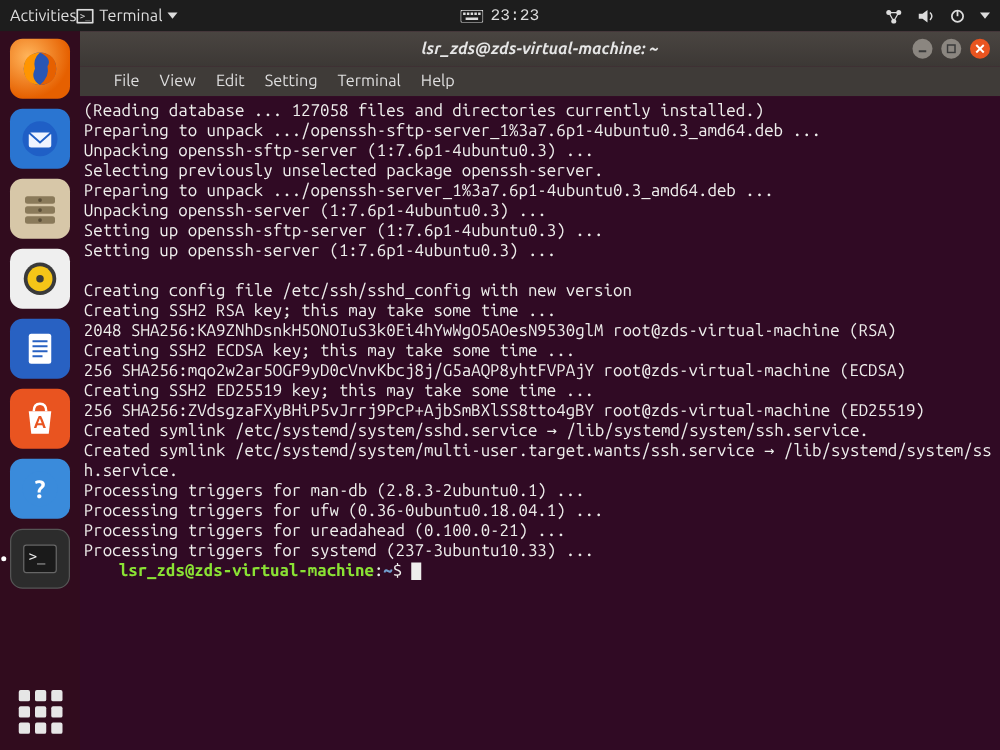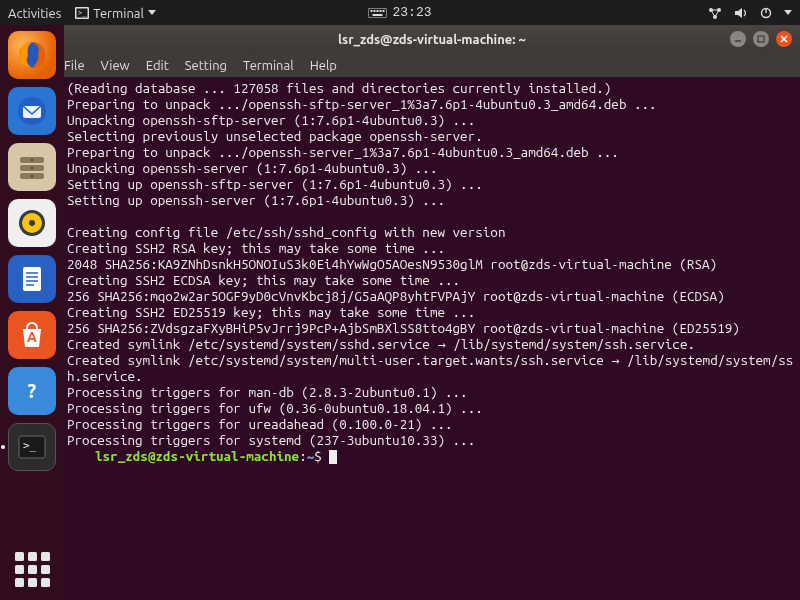--- a/index.html
+++ b/index.html
@@ -14,21 +14,21 @@
 .top-panel {
   height: 25px;
   background: #1d1d1d;
   color: #dcdcdc;
   display: flex;
   align-items: center;
   font-size: 13px;
   padding: 0 8px;
   position: relative;
 }
-.top-panel .left { display: flex; align-items: flex-end; gap: 14px; }
+.top-panel .left { display: flex; align-items: flex-end; }
 .top-panel .center {
   position: absolute; left: 50%; transform: translateX(-50%);
   display: flex; align-items: center; gap: 6px; font-family: Liberation Mono, monospace;
 }
 .top-panel .right {
   margin-left: auto; display: flex; align-items: center; gap: 12px;
 }
 .top-panel .app-menu { display: flex; align-items: center; gap: 4px; }
 .tri-down {
   width: 0; height: 0;
@@ -97,20 +97,21 @@
   align-items: center;
   padding: 0 8px;
   color: #e6e6e6;
   font-size: 13px;
   position: relative;
 }
 .titlebar .title {
   position: absolute;
   left: 50%; transform: translateX(-50%);
   font-weight: bold;
+  font-style: italic;
 }
 .win-controls {
   margin-left: auto;
   display: flex; gap: 7px;
 }
 .win-btn {
   width: 16px; height: 16px; border-radius: 50%;
   display: flex; align-items: center; justify-content: center;
   font-size: 10px;
   color: #3a3a3a;
@@ -119,21 +120,21 @@
 .win-max { background: #8b8680; }
 .win-close { background: #e95420; color: #fff; }
 
 .menubar {
   height: 24px;
   background: #3f3b38;
   color: #dedede;
   display: flex;
   align-items: center;
   gap: 16px;
-  padding: 0 0;
+  padding: 0 27px;
   font-size: 13px;
 }
 .menubar span { cursor: default; }
 
 .term-body {
   flex: 1;
   background: #300a24;
   color: #eeeeec;
   font-family: "Ubuntu Mono", "DejaVu Sans Mono", monospace;
   font-size: 13.5px;

